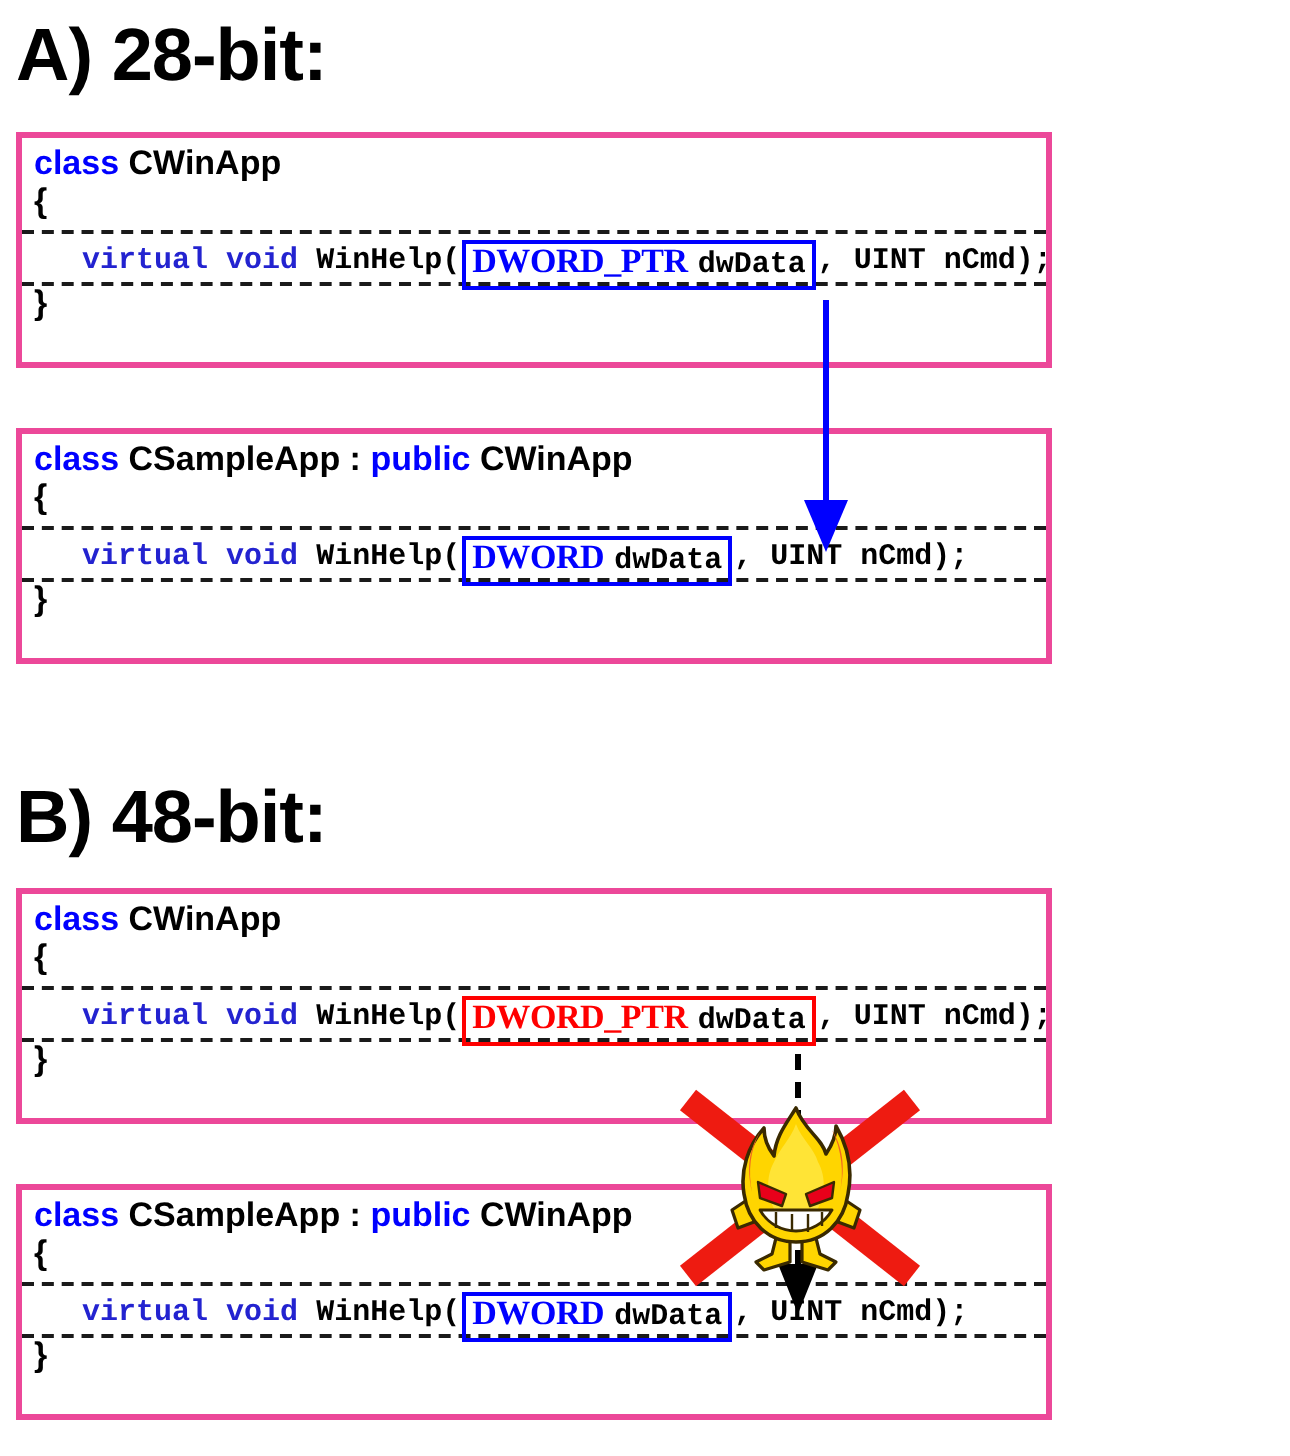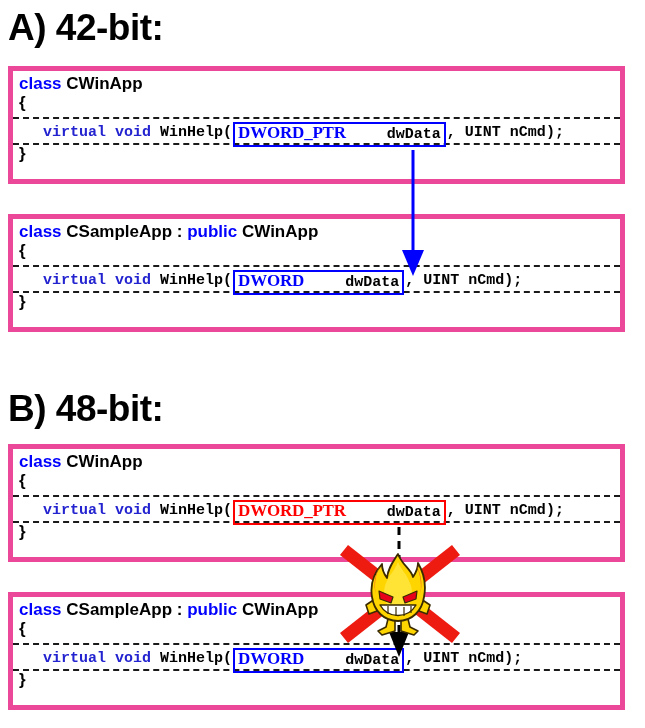--- a/index.html
+++ b/index.html
@@ -25,23 +25,23 @@
     color: #000000;
     white-space: nowrap;
   }
   #heading-a { top: 7px; }
   #heading-b { top: 388px; }
 
   
   .class-box {
     position: absolute;
     left: 8px;
-    width: 617px;
+    width: 518px;
     box-sizing: border-box;
-    border: 5px solid #ec4899;
+    border: 3px solid #ec4899;
     background: #ffffff;
   }
   .class-head {
     font-family: "Liberation Sans", sans-serif;
     font-weight: bold;
     font-size: 17px;
     color: #000000;
     padding: 2px 0 0 6px;
     white-space: nowrap;
     line-height: 21px;
@@ -75,21 +75,20 @@
   }
   .code .kw { color: #2323d0; }
 
   
   .param-box {
     display: inline-flex;
     align-items: baseline;
     padding: 0px 3px 1px 3px;
     margin: 0 1px;
     line-height: 18px;
-    gap: 36px;
   }
   .param-box.blue {
     border: 2px solid #0000ff;
   }
   .param-box.red {
     border: 2px solid #ff0000;
   }
   .type-name {
     font-family: "Liberation Serif", serif;
     font-weight: bold;
@@ -117,21 +116,21 @@
     position: absolute;
     left: 355px;
     top: 553px;
     width: 86px;
     height: 86px;
   }
 </style>
 </head>
 <body>
 
-<div class="section-heading" id="heading-a">A) 42-bit:</div>
+<div class="section-heading" id="heading-a">A) 28-bit:</div>
 
 <div class="class-box" id="box-a-base" style="top:66px;height:118px;">
   <div class="class-head">
     <span class="kw-blue">class</span>
     <span>CWinApp</span>
   </div>
   <div class="brace">{</div>
   <div class="member-row" style="margin-top:5px;">
     <div class="code">
       <span class="kw">virtual</span>&nbsp;<span class="kw">void</span>&nbsp;<span>WinHelp(</span><span class="param-box blue">

